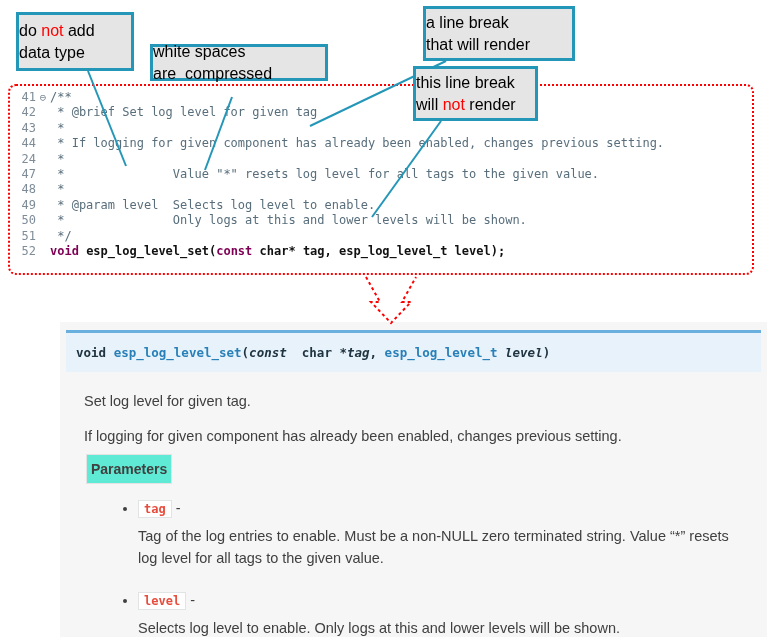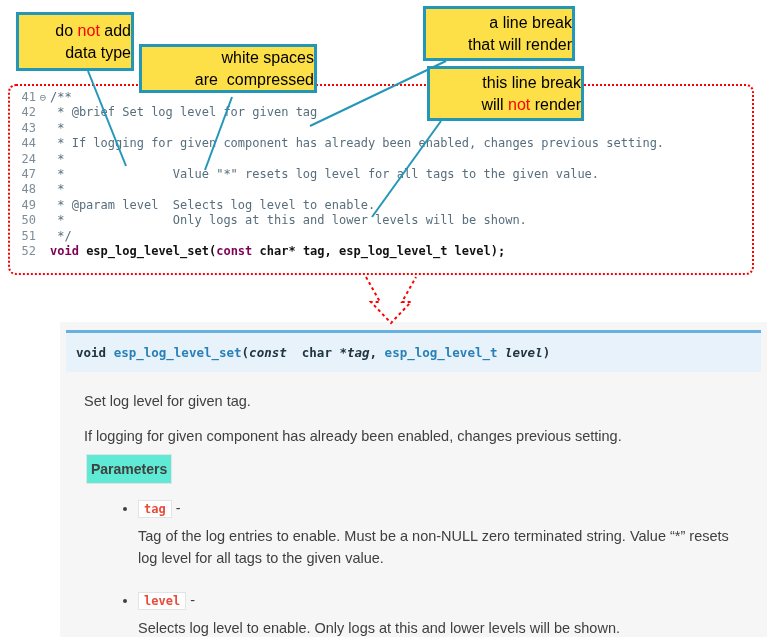--- a/index.html
+++ b/index.html
@@ -2,22 +2,22 @@
 <html><head>
 <meta charset="utf-8">
 <style>
   html,body{margin:0;padding:0;}
   body{
     width:767px;height:637px;position:relative;background:#ffffff;
     font-family:"Liberation Sans",sans-serif;overflow:hidden;
   }
   
   .callout{
-    position:absolute;background:#fde047;border:3px solid #2496b8;
-    display:flex;flex-direction:column;justify-content:center;align-items:flex-end;
+    position:absolute;background:#e5e5e5;border:3px solid #2496b8;
+    display:flex;flex-direction:column;justify-content:center;align-items:flex-start;
     text-align:center;color:#000;font-size:16px;line-height:1.35;z-index:6;
     box-sizing:border-box;
   }
   .cl-line{white-space:pre;}
   .red{color:#ff0000;}
 
   
   .code-block{
     position:absolute;left:8px;top:84px;width:746px;height:191px;
     border:2px dotted #ff0000;border-radius:8px;background:#ffffff;
@@ -87,31 +87,31 @@
   <line x1="446" y1="61" x2="310" y2="126" stroke="#2496b8" stroke-width="2"></line>
   <line x1="441" y1="121" x2="372" y2="217" stroke="#2496b8" stroke-width="2"></line>
   <path d="M366 277 L380 302 L371 302 L391 323 L411 302 L402 302 L416 277" fill="none" stroke="#ff0000" stroke-width="2" stroke-dasharray="3 3"></path>
 </svg>
 
 <div class="callout" style="left:16px;top:12px;width:118px;height:59px">
   <div class="cl-line"><span>do </span><span class="red">not</span><span> add</span></div>
   <div class="cl-line">data type</div>
 </div>
 
-<div class="callout" style="left:139px;top:44px;width:178px;height:49px">
+<div class="callout" style="left:150px;top:44px;width:178px;height:37px">
   <div class="cl-line">white spaces</div>
   <div class="cl-line">are  compressed</div>
 </div>
 
 <div class="callout" style="left:423px;top:6px;width:152px;height:55px">
   <div class="cl-line">a line break</div>
   <div class="cl-line">that will render</div>
 </div>
 
-<div class="callout" style="left:427px;top:66px;width:157px;height:55px">
+<div class="callout" style="left:413px;top:66px;width:125px;height:55px">
   <div class="cl-line">this line break</div>
   <div class="cl-line"><span>will </span><span class="red">not</span><span> render</span></div>
 </div>
 
 <div class="doc">
   <div class="sig"><span>void </span><span class="sig-name">esp_log_level_set</span><span>(</span><span class="sig-it">const</span><span>  char *</span><span class="sig-it">tag</span><span>, </span><span class="sig-type">esp_log_level_t</span><span> </span><span class="sig-it">level</span><span>)</span></div>
 
   <div class="doc-body">
     <p>Set log level for given tag.</p>
     <p>If logging for given component has already been enabled, changes previous setting.</p>

